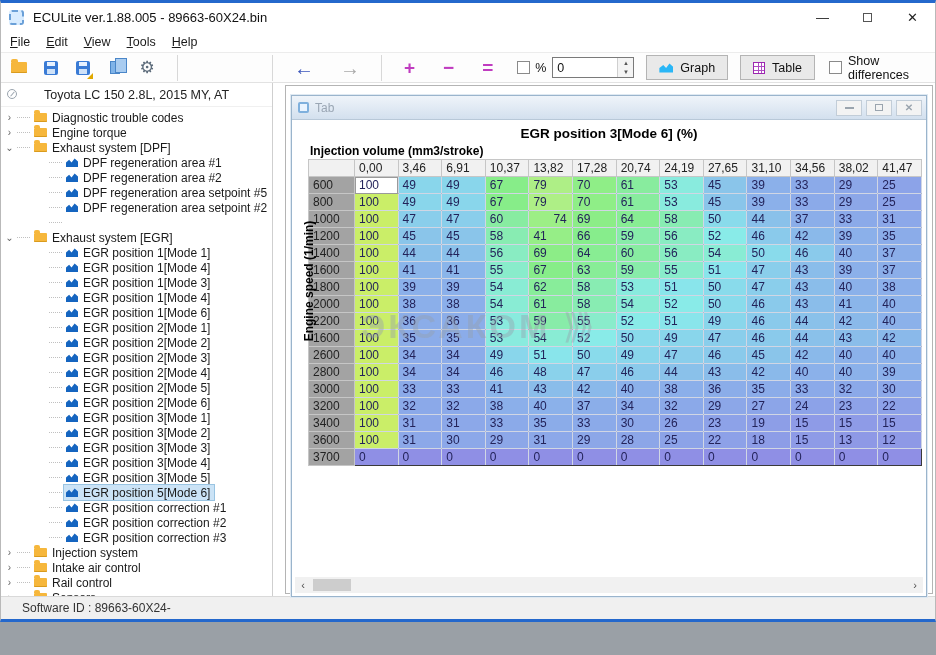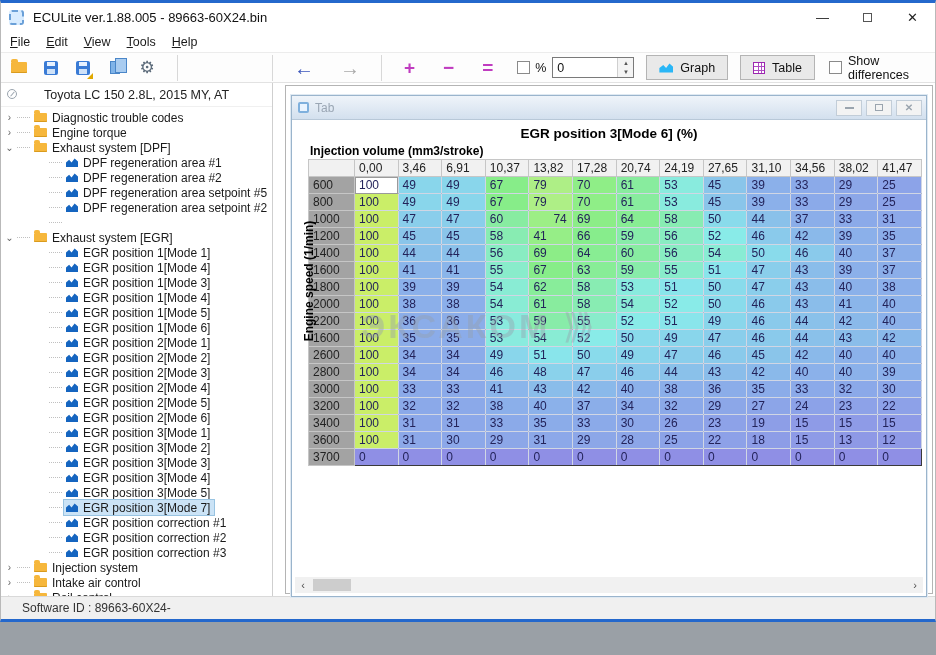--- a/index.html
+++ b/index.html
@@ -299,28 +299,20 @@
             <span class="tree-inner">
               <span class="icon-chart"></span>
               <span>EGR position 1[Mode 4]</span>
             </span>
           </div>
           <div class="tree-item">
             <span class="indent" style="width: 46px;"></span>
             <span class="connector"></span>
             <span class="tree-inner">
               <span class="icon-chart"></span>
-              <span>EGR position 1[Mode 5]</span>
-            </span>
-          </div>
-          <div class="tree-item">
-            <span class="indent" style="width: 46px;"></span>
-            <span class="connector"></span>
-            <span class="tree-inner">
-              <span class="icon-chart"></span>
               <span>EGR position 1[Mode 6]</span>
             </span>
           </div>
           <div class="tree-item">
             <span class="indent" style="width: 46px;"></span>
             <span class="connector"></span>
             <span class="tree-inner">
               <span class="icon-chart"></span>
               <span>EGR position 2[Mode 1]</span>
             </span>
@@ -403,21 +395,21 @@
             <span class="tree-inner">
               <span class="icon-chart"></span>
               <span>EGR position 3[Mode 5]</span>
             </span>
           </div>
           <div class="tree-item">
             <span class="indent" style="width: 46px;"></span>
             <span class="connector"></span>
             <span class="tree-inner sel">
               <span class="icon-chart"></span>
-              <span>EGR position 3[Mode 7]</span>
+              <span>EGR position 5[Mode 6]</span>
             </span>
           </div>
           <div class="tree-item">
             <span class="indent" style="width: 46px;"></span>
             <span class="connector"></span>
             <span class="tree-inner">
               <span class="icon-chart"></span>
               <span>EGR position correction #1</span>
             </span>
           </div>

